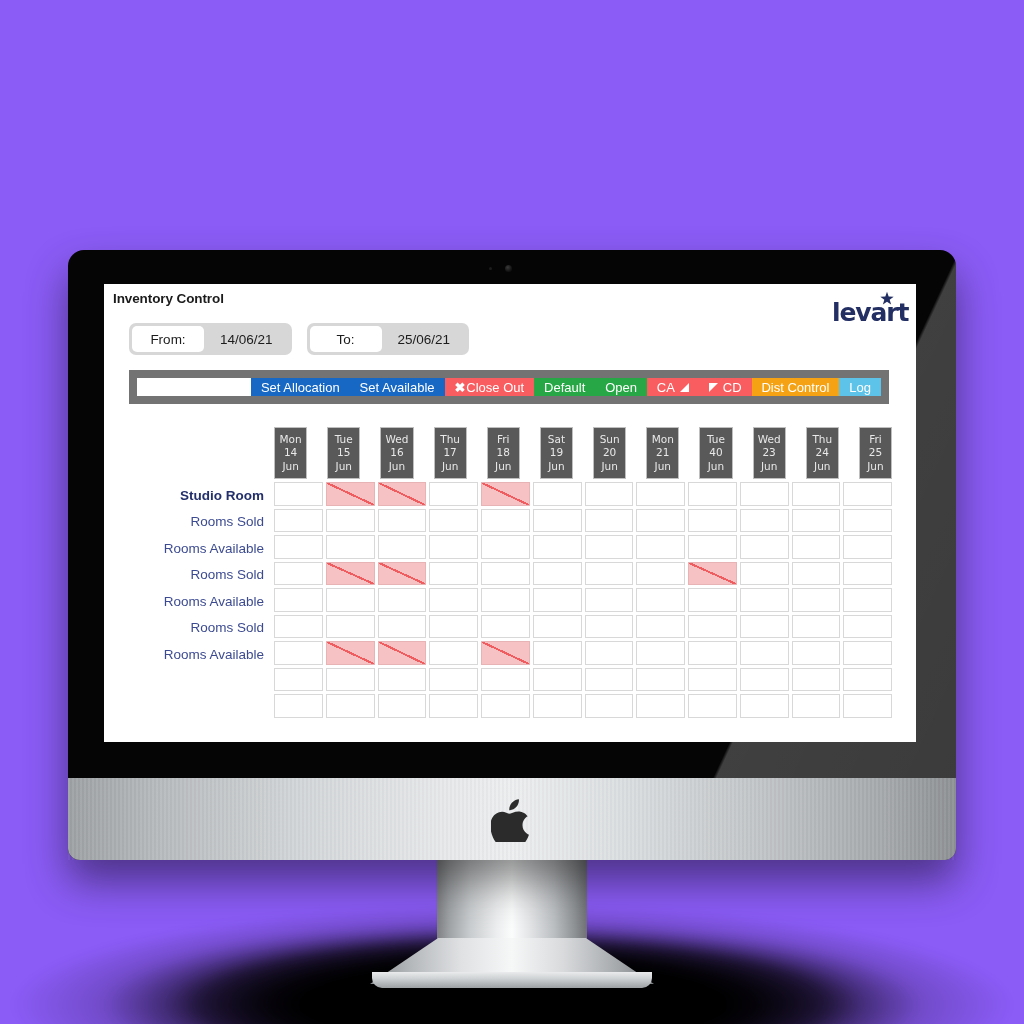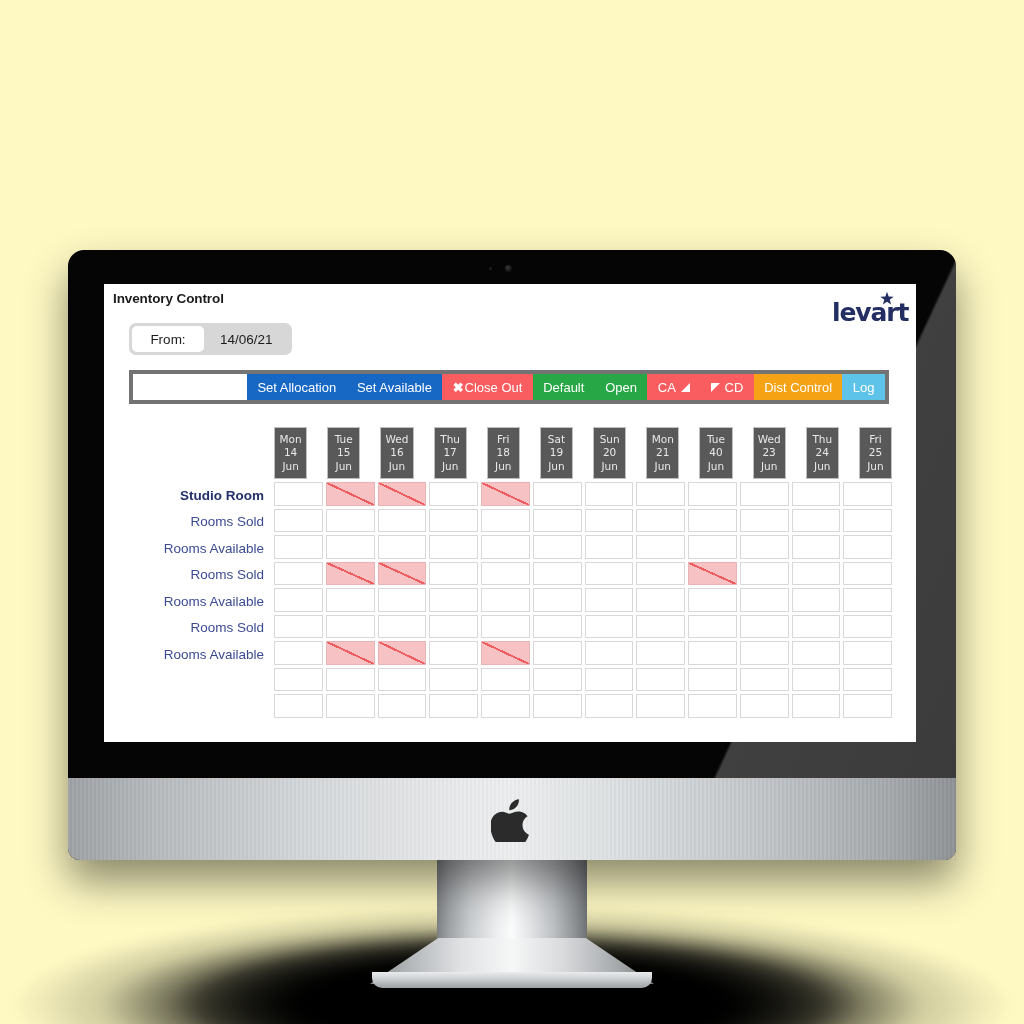--- a/index.html
+++ b/index.html
@@ -9,21 +9,21 @@
     height: 1024px;
     overflow: hidden;
     background: #4d6670;
     font-family: "Liberation Sans", sans-serif;
   }
 
   #stage {
     position: relative;
     width: 1024px;
     height: 1024px;
-    background: #fef9c3;
+    background: #8b5cf6;
   }
 
   
   .floor-shadow {
     position: absolute;
     left: 12px;
     top: 905px;
     width: 1000px;
     height: 200px;
     background: radial-gradient(ellipse 50% 50% at 50% 50%,
@@ -225,21 +225,21 @@
   }
 
   
   .toolbar {
     position: absolute;
     left: 25px;
     top: 86px;
     width: 760px;
     height: 34px;
     background: #1a3a6b;
-    border: 4px solid #737373;
+    border: 8px solid #737373;
     box-sizing: border-box;
     display: flex;
     align-items: stretch;
   }
   .tb-input {
     width: 114px;
     background: #ffffff;
     border: none;
     outline: none;
     font-size: 12px;
@@ -389,20 +389,24 @@
       <svg class="logo-star" viewBox="0 0 24 24">
         <path fill="#232f63" d="M12 1.2l2.5 7.1 7.5.2-6 4.6 2.2 7.2L12 16l-6.2 4.3 2.2-7.2-6-4.6 7.5-.2z"></path>
       </svg>
     </div>
 
     <div class="daterow">
       <div class="datepill">
         <div class="lab">From:</div>
         <div class="val">14/06/21</div>
       </div>
+      <div class="datepill">
+        <div class="lab">To:</div>
+        <div class="val">25/06/21</div>
+      </div>
     </div>
 
     <div class="toolbar">
       <input class="tb-input" type="text" placeholder="" style="">
       <div id="toolbar-buttons" style="display:flex;flex:1 1 auto;">
           <button class="tb-btn blue" style="flex: 1 1 auto;">
             <span>Set Allocation</span>
           </button>
           <button class="tb-btn blue" style="flex: 1 1 auto;">
             <span>Set Available</span>

